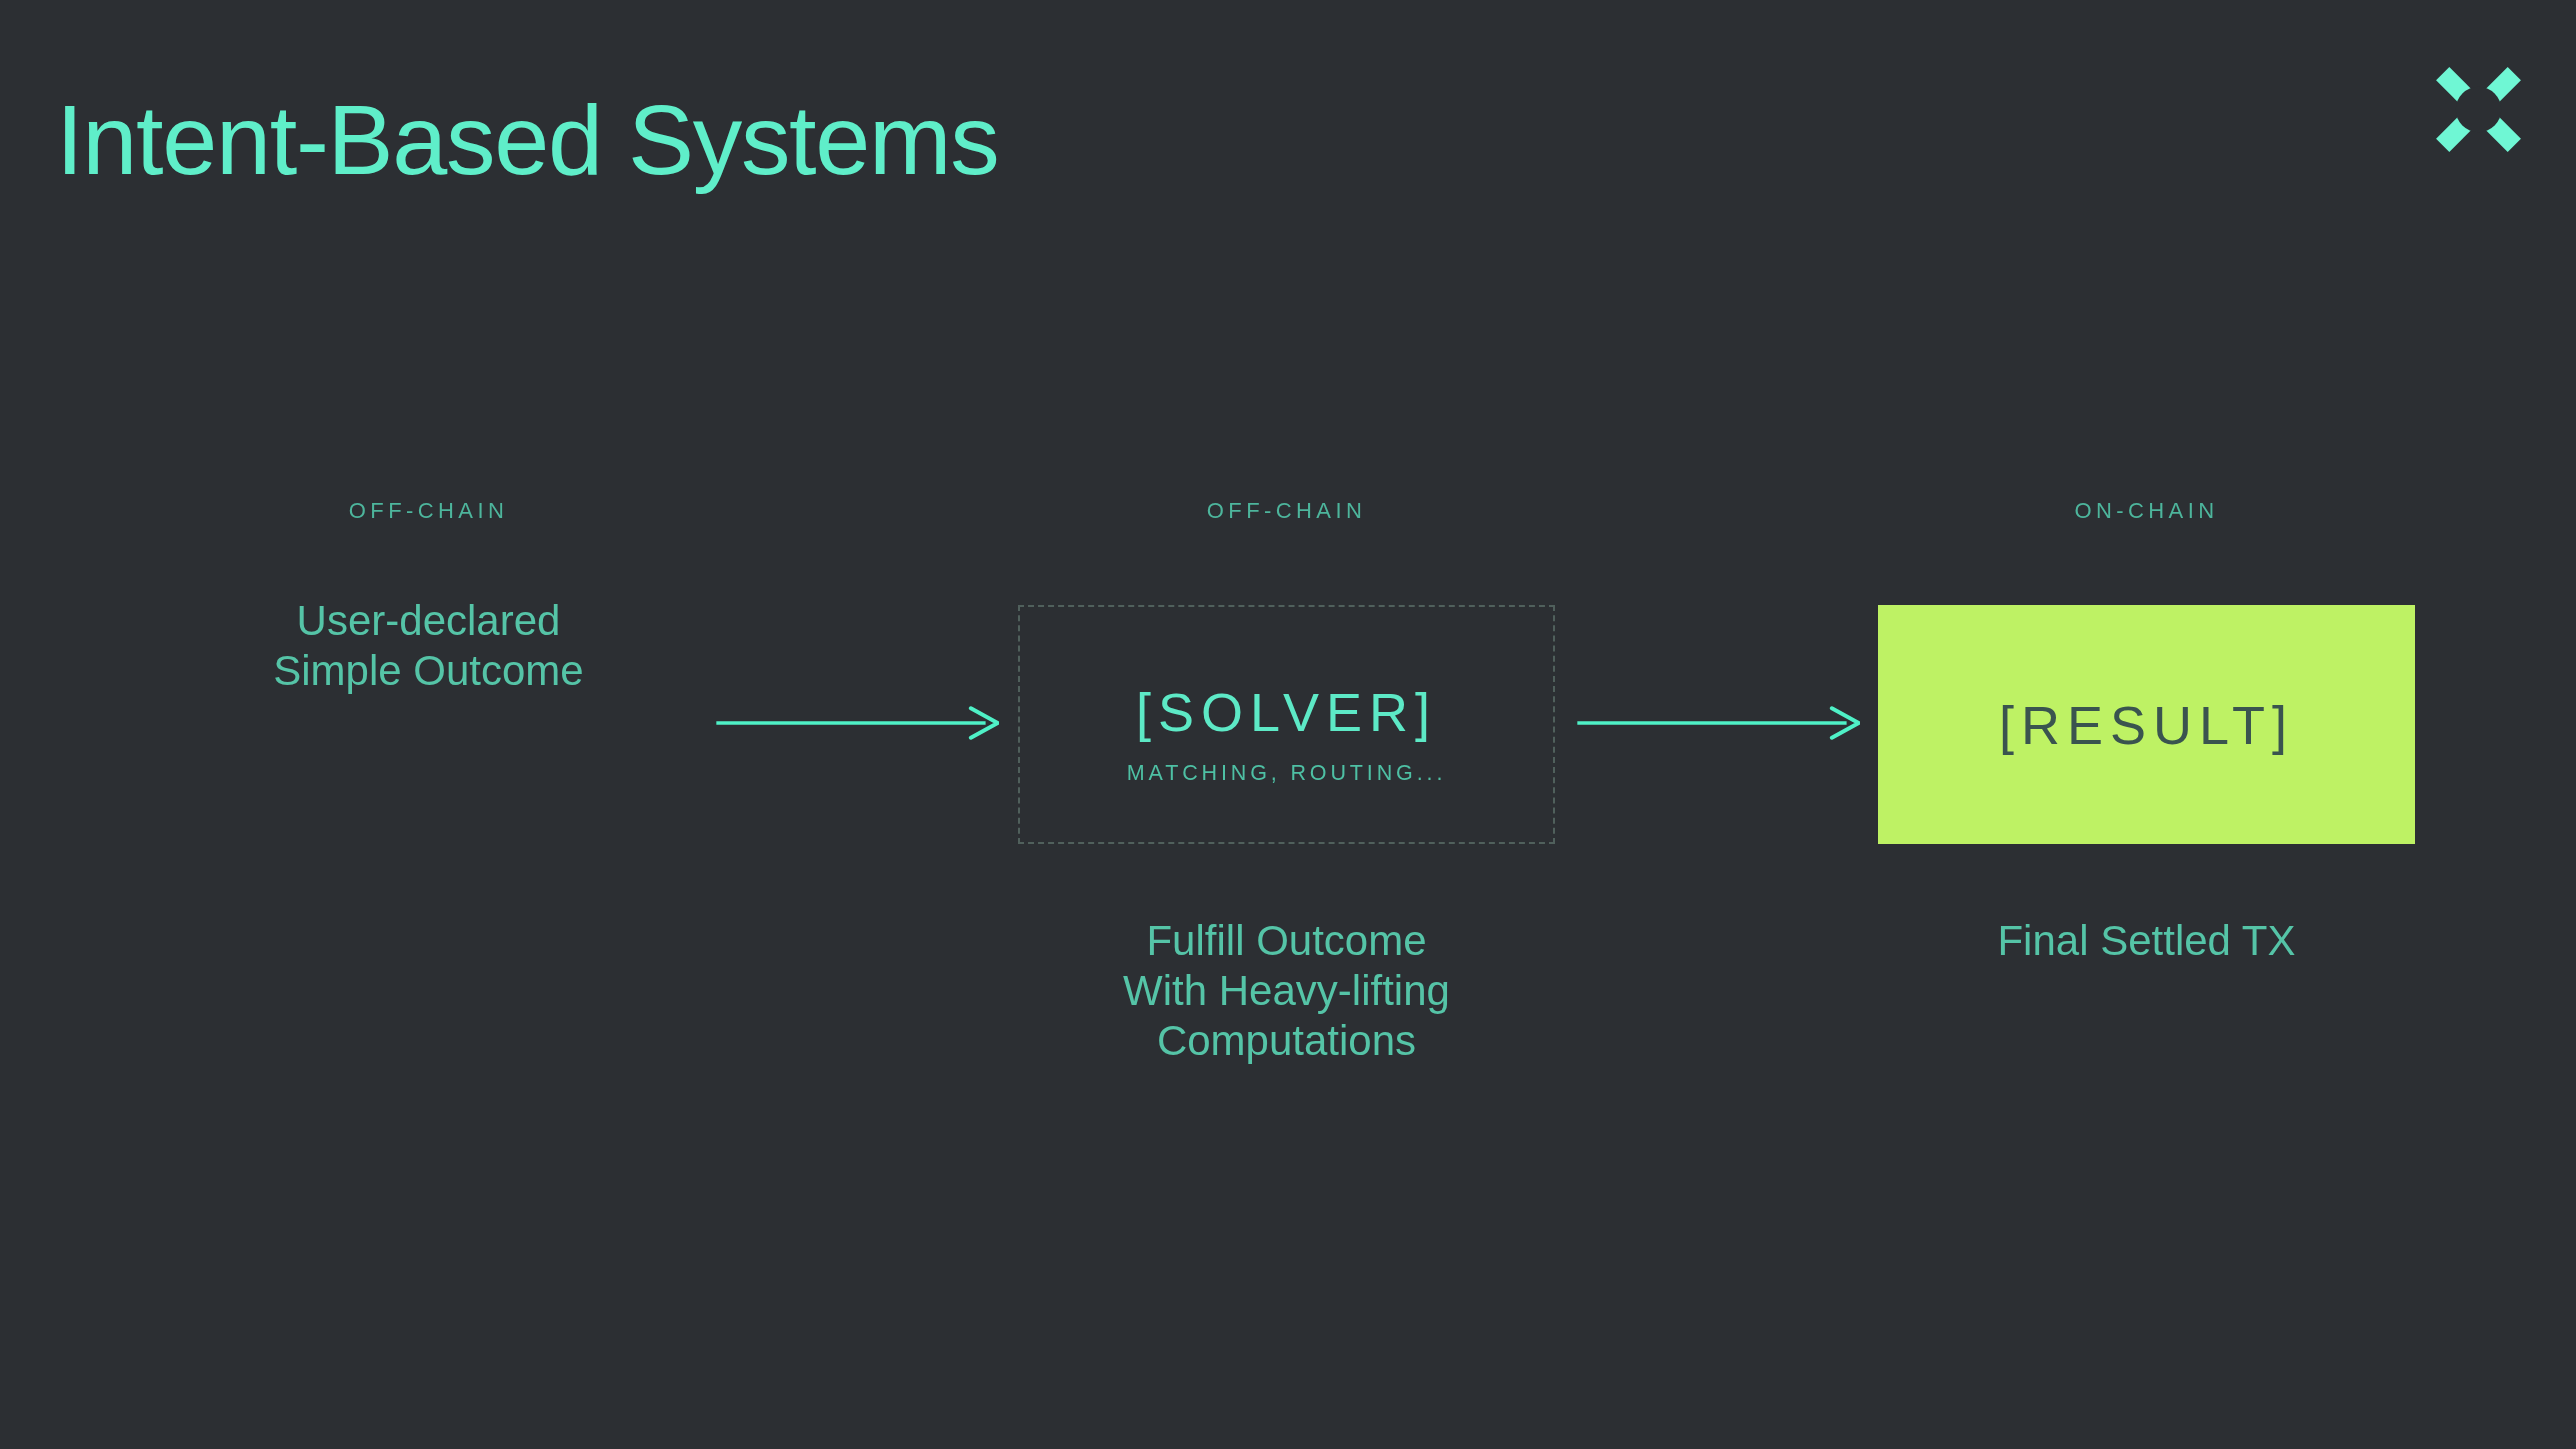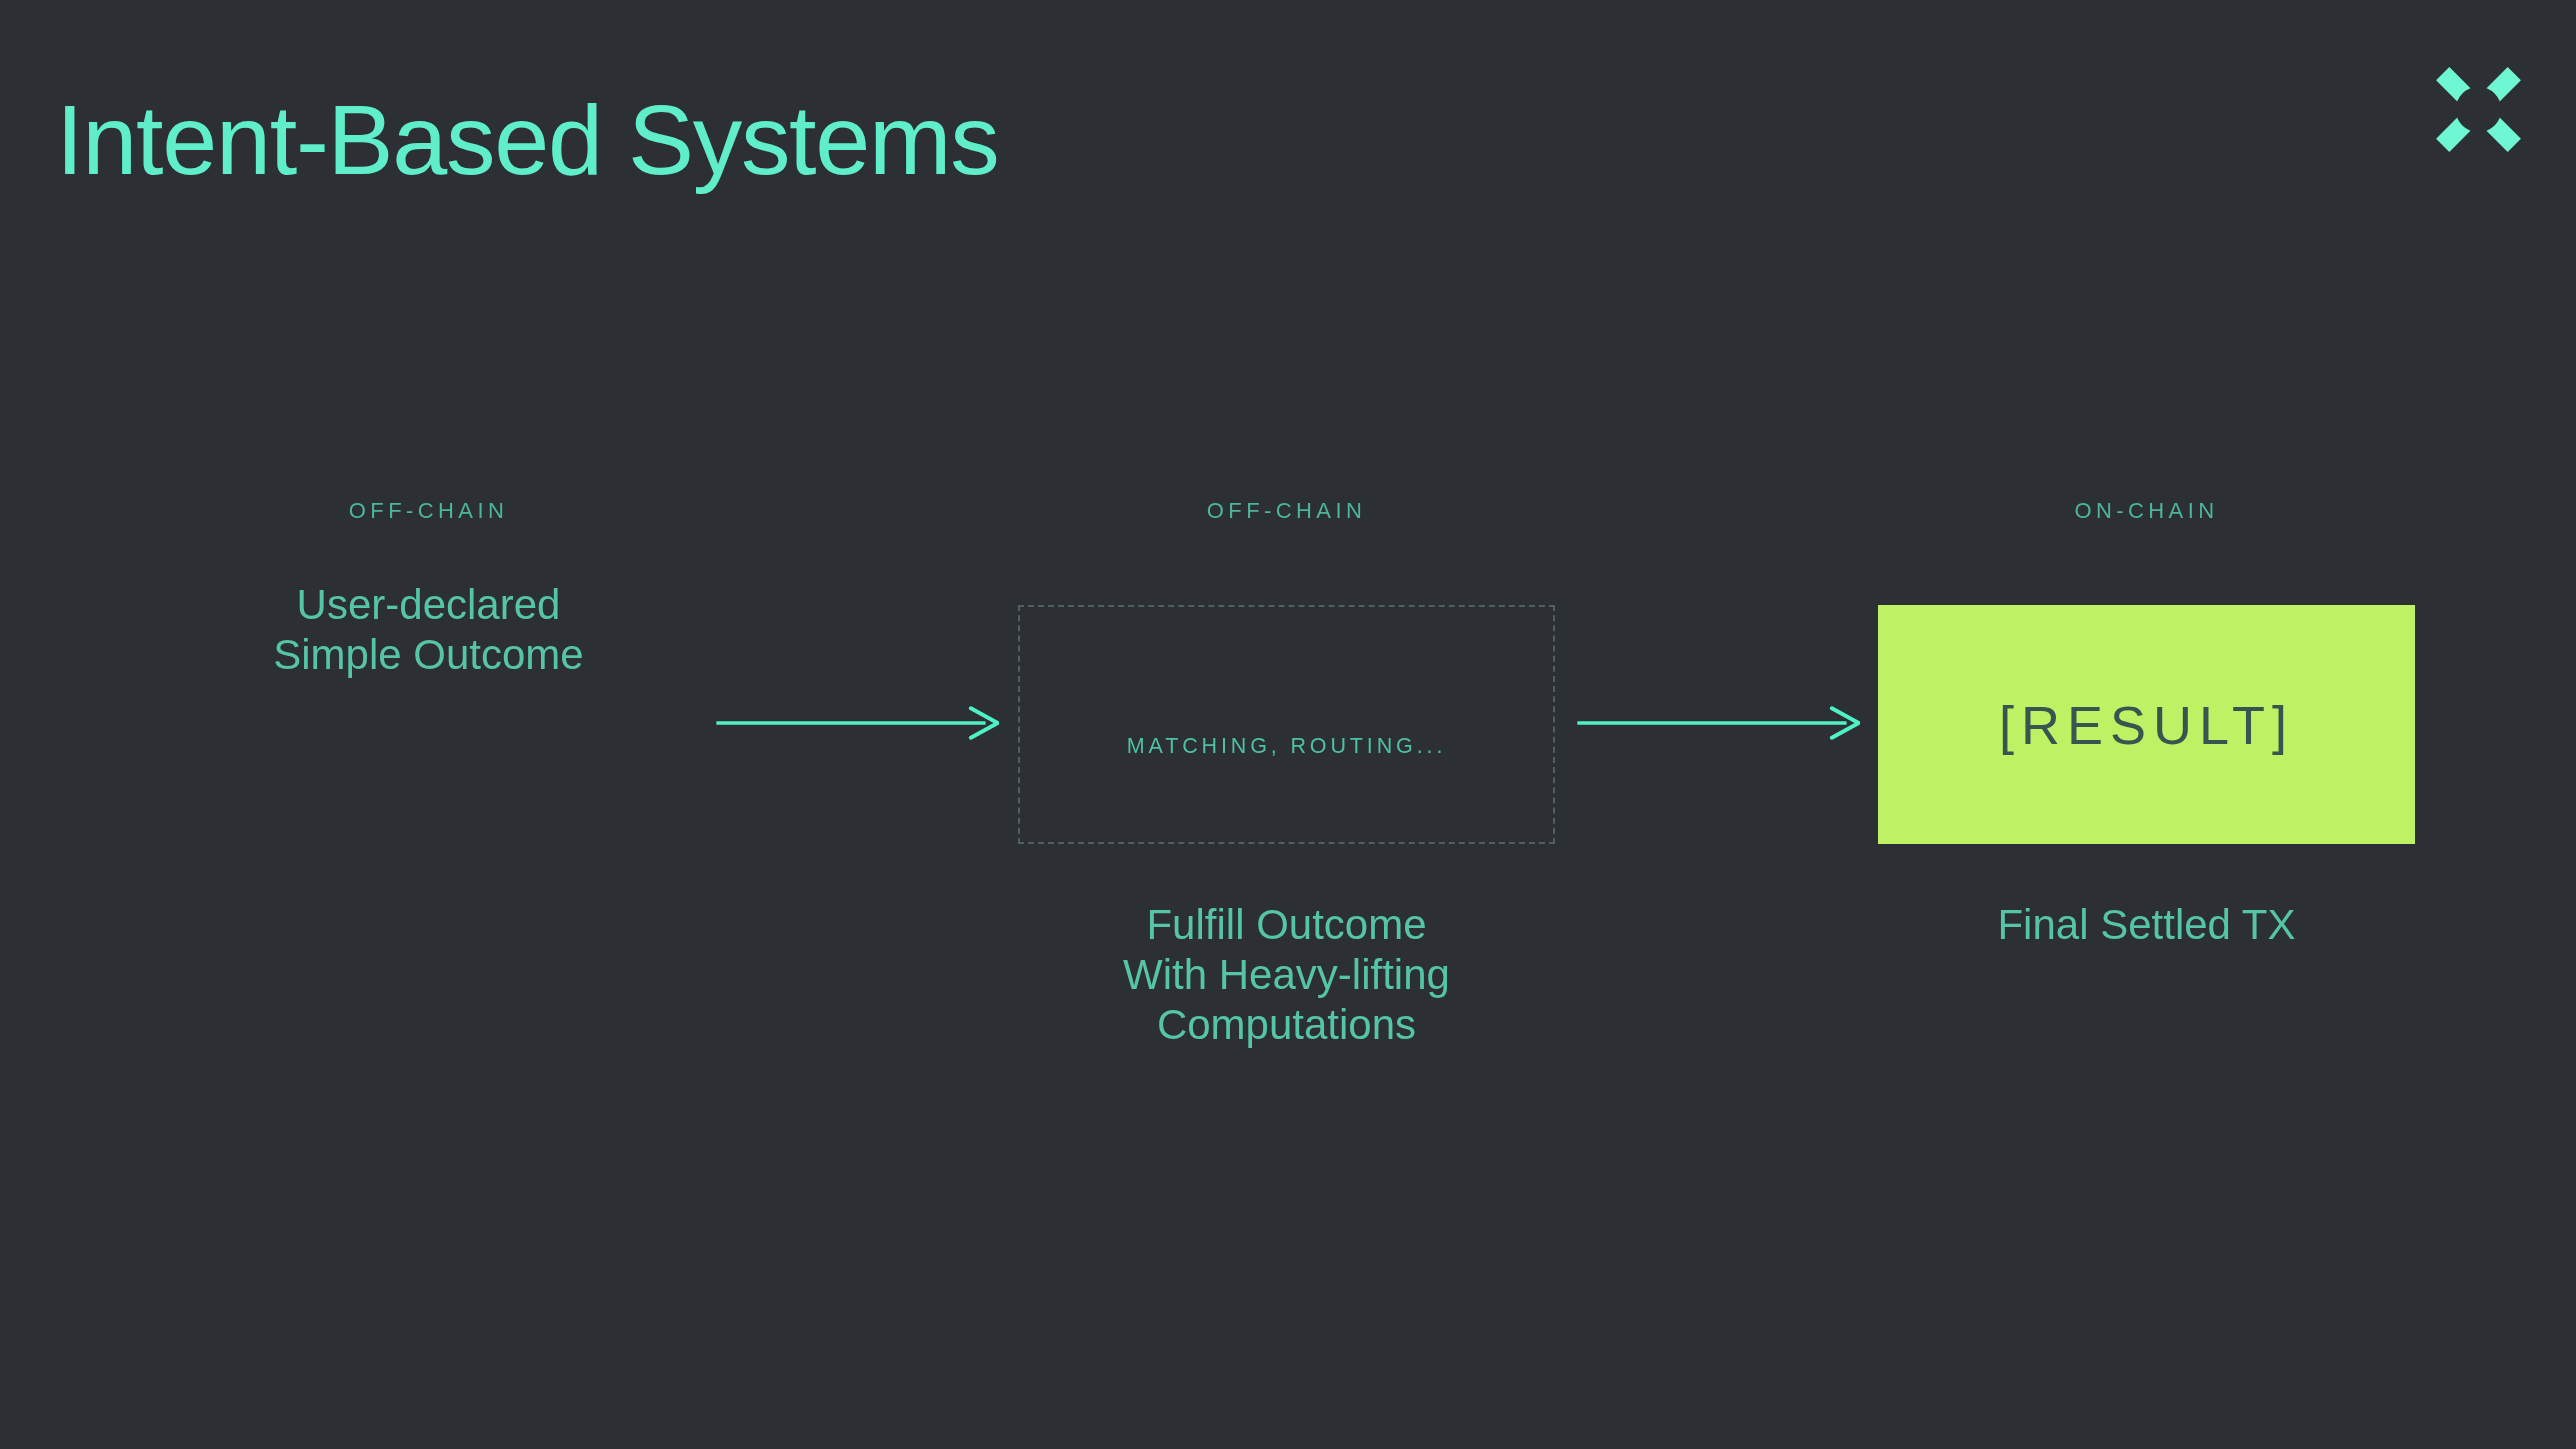--- a/index.html
+++ b/index.html
@@ -83,21 +83,21 @@
   .box-sublabel {
     margin-top: 24px;
     font-size: 21.5px;
     line-height: 1;
     letter-spacing: 0.18em;
     color: #4EC0A4;
     white-space: nowrap;
     text-align: center;
   }
   .caption {
-    margin-top: 56px;
+    margin-top: 72px;
     font-size: 42px;
     line-height: 50px;
     color: #55C4A7;
     white-space: pre-line;
   }
   .arrow {
     position: absolute;
     top: 702px;
     width: 284px;
     height: 42px;
@@ -129,20 +129,21 @@
   <div class="arrow arrow-1">
     <svg width="284" height="42" viewBox="0 0 424 62" xmlns="http://www.w3.org/2000/svg">
       <line x1="2" y1="31" x2="404" y2="31" stroke="#4FF1C7" stroke-width="5"></line>
       <polyline points="382,9 422,31 382,53" fill="none" stroke="#4FF1C7" stroke-width="6" stroke-linecap="round" stroke-linejoin="round"></polyline>
     </svg>
   </div>
 
   <div class="stage stage-2">
     <div class="chain-label">OFF-CHAIN</div>
     <div class="box box--dashed">
+      <div class="box-label">[SOLVER]</div>
       <div class="box-sublabel">MATCHING, ROUTING...</div>
     </div>
     <div class="caption">Fulfill Outcome
 With Heavy-lifting
 Computations</div>
   </div>
 
   <div class="arrow arrow-2">
     <svg width="284" height="42" viewBox="0 0 424 62" xmlns="http://www.w3.org/2000/svg">
       <line x1="2" y1="31" x2="404" y2="31" stroke="#4FF1C7" stroke-width="5"></line>

